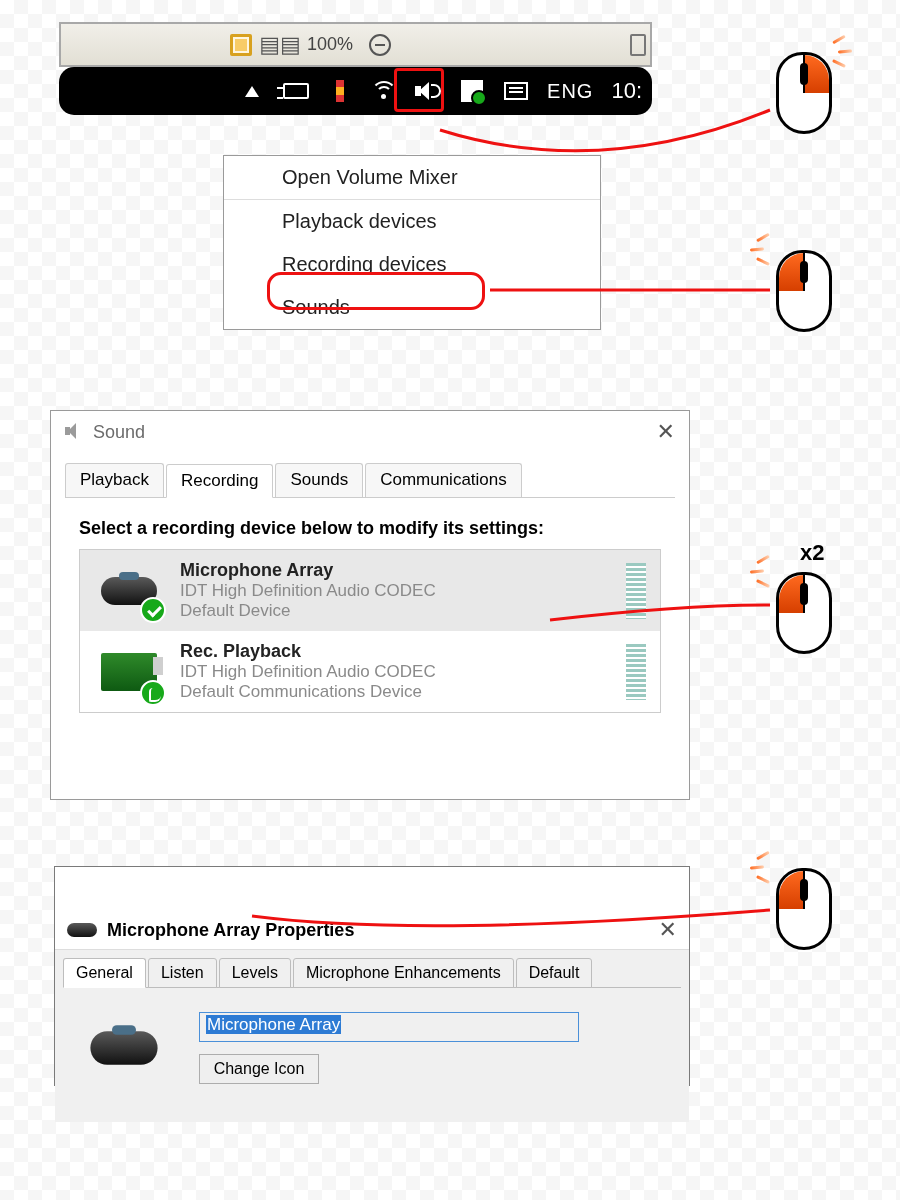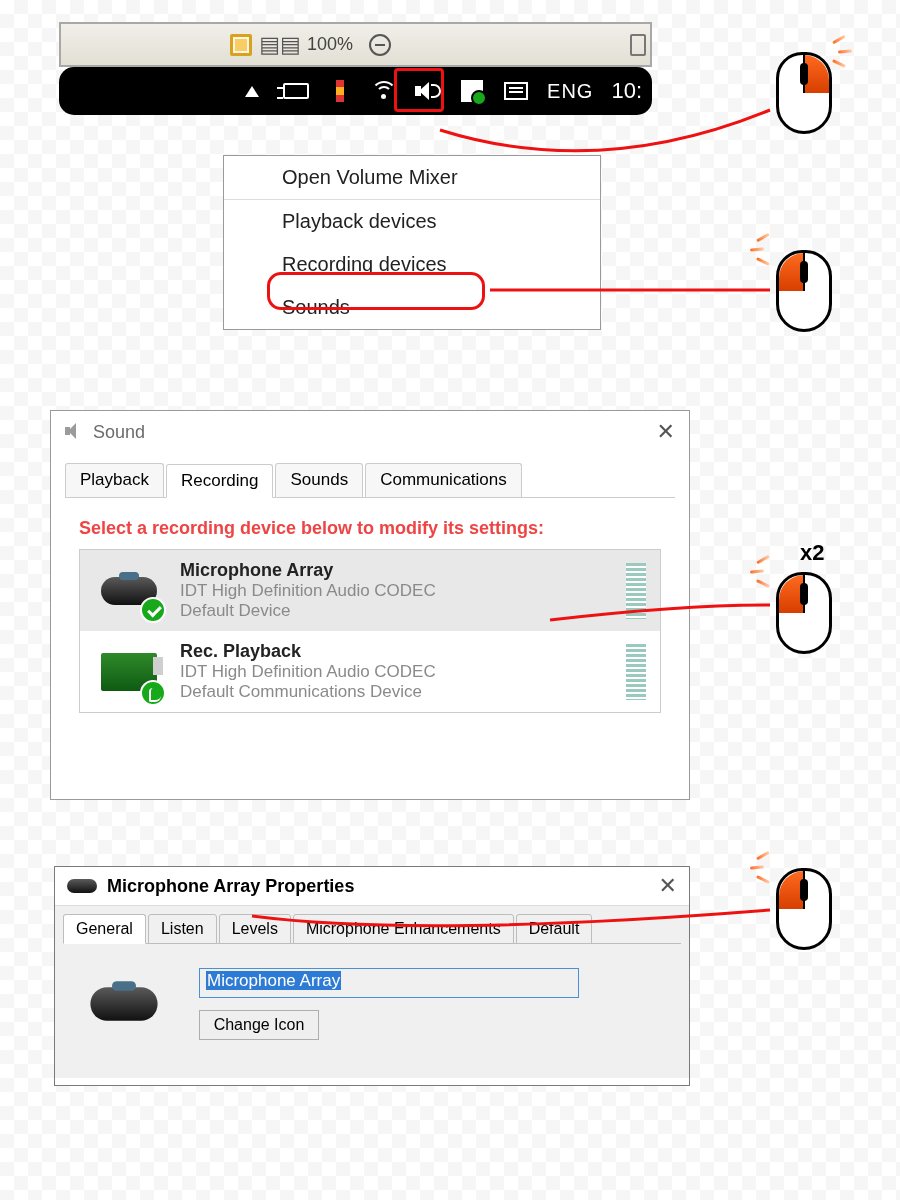--- a/index.html
+++ b/index.html
@@ -57,41 +57,41 @@
   .sound-dlg { left:50px; top:410px; width:640px; height:390px; background:#fff; border:1px solid #9a9a9a; }
   .sound-titlebar{display:flex;align-items:center;justify-content:space-between;padding:8px 14px;font-size:18px;color:#6b6b6b;}
   .sound-titlebar .left{display:flex;align-items:center;gap:8px;}
   .spk-gray{width:20px;height:18px;display:inline-block;position:relative;}
   .spk-gray::before{content:"";position:absolute;left:0;top:4px;width:5px;height:8px;background:#9b9b9b;}
   .spk-gray::after{content:"";position:absolute;left:3px;top:0;border-top:8px solid transparent;border-bottom:8px solid transparent;border-right:8px solid #9b9b9b;}
   .close-x{font-size:22px;color:#555;font-weight:300;}
   .tabbar{display:flex;border-bottom:1px solid #ccc;margin:10px 14px 0;gap:0;}
   .tab{padding:6px 14px;font-size:17px;border:1px solid #ccc;border-bottom:none;background:#f7f7f7;margin-right:2px;border-radius:3px 3px 0 0;}
   .tab.active{background:#fff;position:relative;top:1px;border-bottom:1px solid #fff;}
-  .instr{margin:20px 28px 10px;font-size:18px;font-weight:600;color:#ef4444;}
+  .instr{margin:20px 28px 10px;font-size:18px;font-weight:600;color:#000000;}
   .dev-list{margin:0 28px;border:1px solid #ccc;}
   .dev-row{display:flex;align-items:center;gap:16px;padding:10px 14px;}
   .dev-row.sel{background:#e8e8e8;}
   .dev-icon{width:70px;height:60px;position:relative;flex-shrink:0;display:flex;align-items:center;justify-content:center;}
   .mic-body{width:56px;height:28px;background:linear-gradient(#5a5a5a,#111);border-radius:14px;position:relative;}
   .mic-body::before{content:"";position:absolute;left:18px;top:-5px;width:20px;height:8px;background:#4a6f88;border-radius:4px;}
   .badge-check{position:absolute;right:-2px;bottom:-2px;width:26px;height:26px;background:#17a91a;border-radius:50%;border:2px solid #fff;}
   .badge-check::after{content:"";position:absolute;left:6px;top:7px;width:10px;height:5px;border-left:3px solid #fff;border-bottom:3px solid #fff;transform:rotate(-45deg);}
   .pcb{width:56px;height:38px;background:linear-gradient(#2f8a2a,#0e5a12);border-radius:2px;position:relative;}
   .pcb::after{content:"";position:absolute;right:-6px;top:4px;width:10px;height:18px;background:#cfcfcf;}
   .badge-phone{position:absolute;right:-2px;bottom:-4px;width:26px;height:26px;background:#17a91a;border-radius:50%;border:2px solid #fff;}
   .badge-phone::after{content:"";position:absolute;left:7px;top:6px;width:10px;height:12px;border:2px solid #fff;border-radius:4px 4px 6px 2px;border-top:none;border-right:none;}
   .dev-text{flex:1;}
   .dev-name{font-size:18px;font-weight:600;color:#222;}
   .dev-desc,.dev-status{font-size:17px;color:#8a8a8a;}
   .level-meter{width:20px;height:56px;background:repeating-linear-gradient(#9ac9c0 0 3px,#fff 3px 5px);flex-shrink:0;}
 
   
   .prop-dlg { left:54px; top:866px; width:636px; height:220px; background:#fff; border:1px solid #7a7a7a; }
-  .prop-titlebar{display:flex;align-items:center;justify-content:space-between;padding:6px 12px;font-size:18px;font-weight:600;}
+  .prop-titlebar{display:flex;align-items:center;justify-content:space-between;padding:6px 12px;font-size:18px;font-weight:600;margin-top:44px;}
   .prop-titlebar .left{display:flex;align-items:center;gap:10px;}
   .mic-tiny{width:30px;height:14px;background:linear-gradient(#5a5a5a,#111);border-radius:8px;}
   .prop-body{background:#f0f0f0;padding:0 8px 14px;border-top:1px solid #ddd;}
   .tabs2{display:flex;gap:0;padding-top:8px;}
   .tab2{padding:5px 12px;font-size:16px;border:1px solid #bdbdbd;background:#f0f0f0;margin-right:2px;border-radius:3px 3px 0 0;}
   .tab2.active{background:#fff;border-bottom:1px solid #fff;position:relative;z-index:2;}
   .tabs2-line{height:1px;background:#bdbdbd;margin-top:-1px;}
   .gen-body{display:flex;align-items:center;gap:30px;padding:24px 16px;}
   .gen-icon{width:90px;height:60px;display:flex;align-items:center;justify-content:center;}
   .gen-fields{display:flex;flex-direction:column;gap:12px;}

